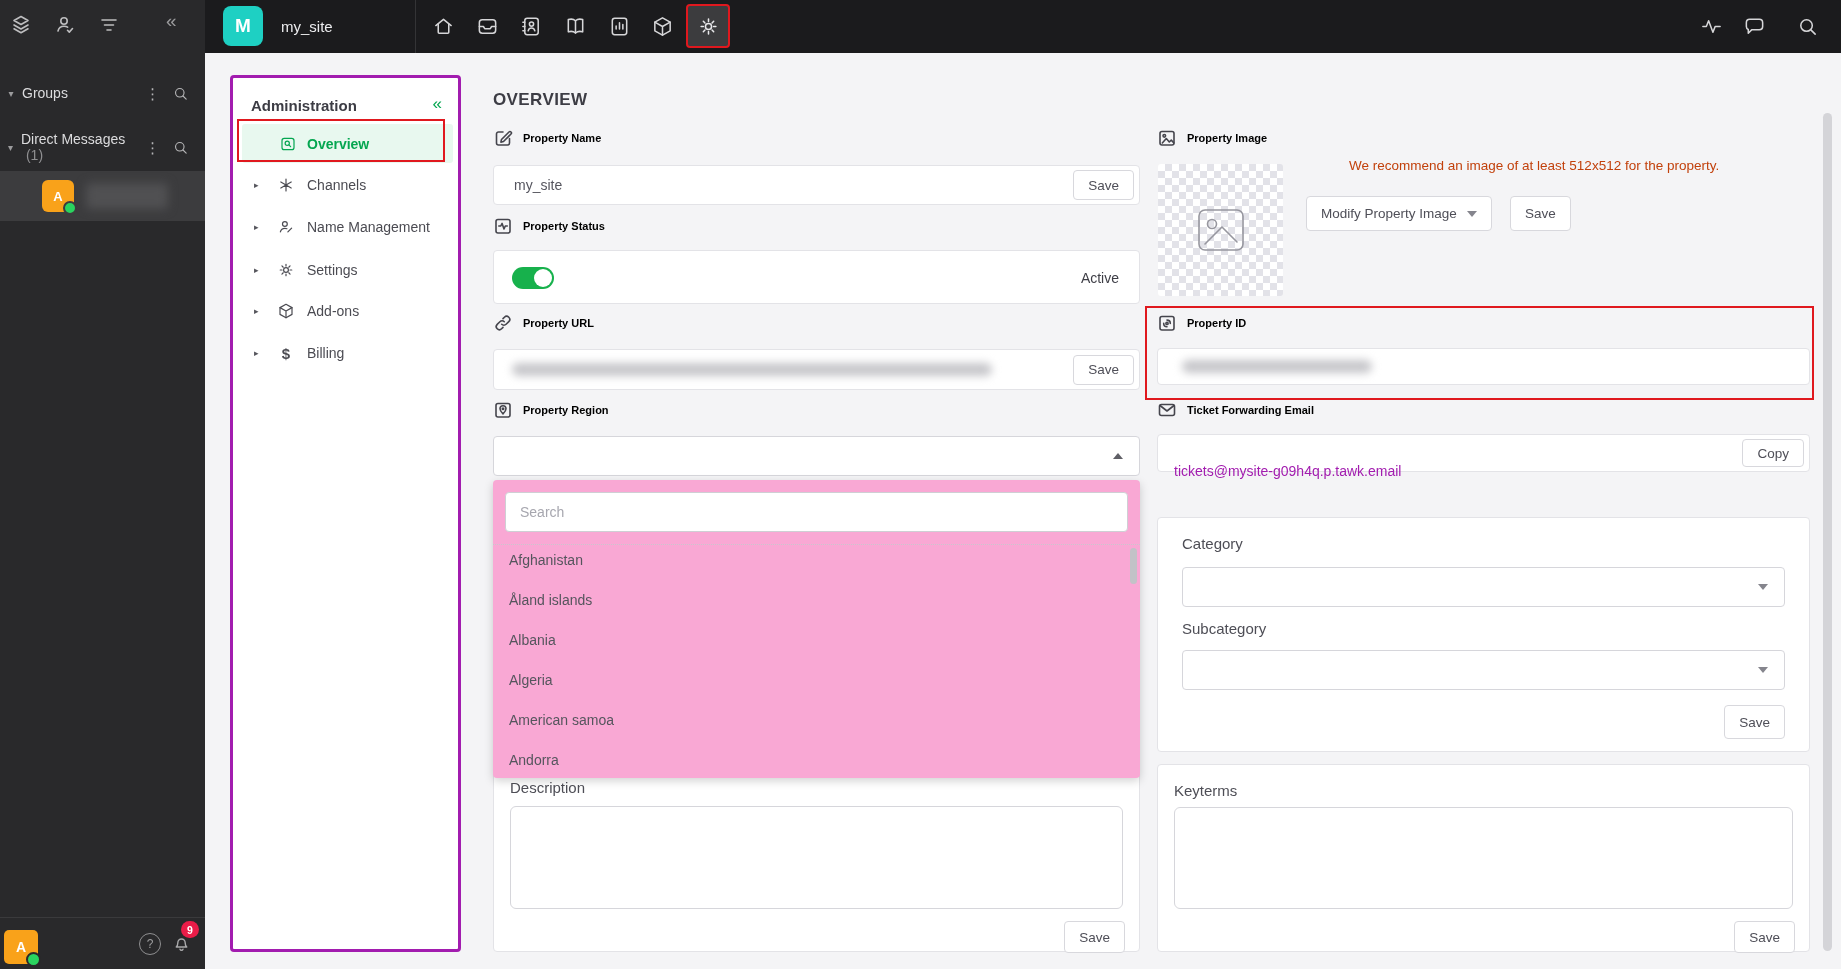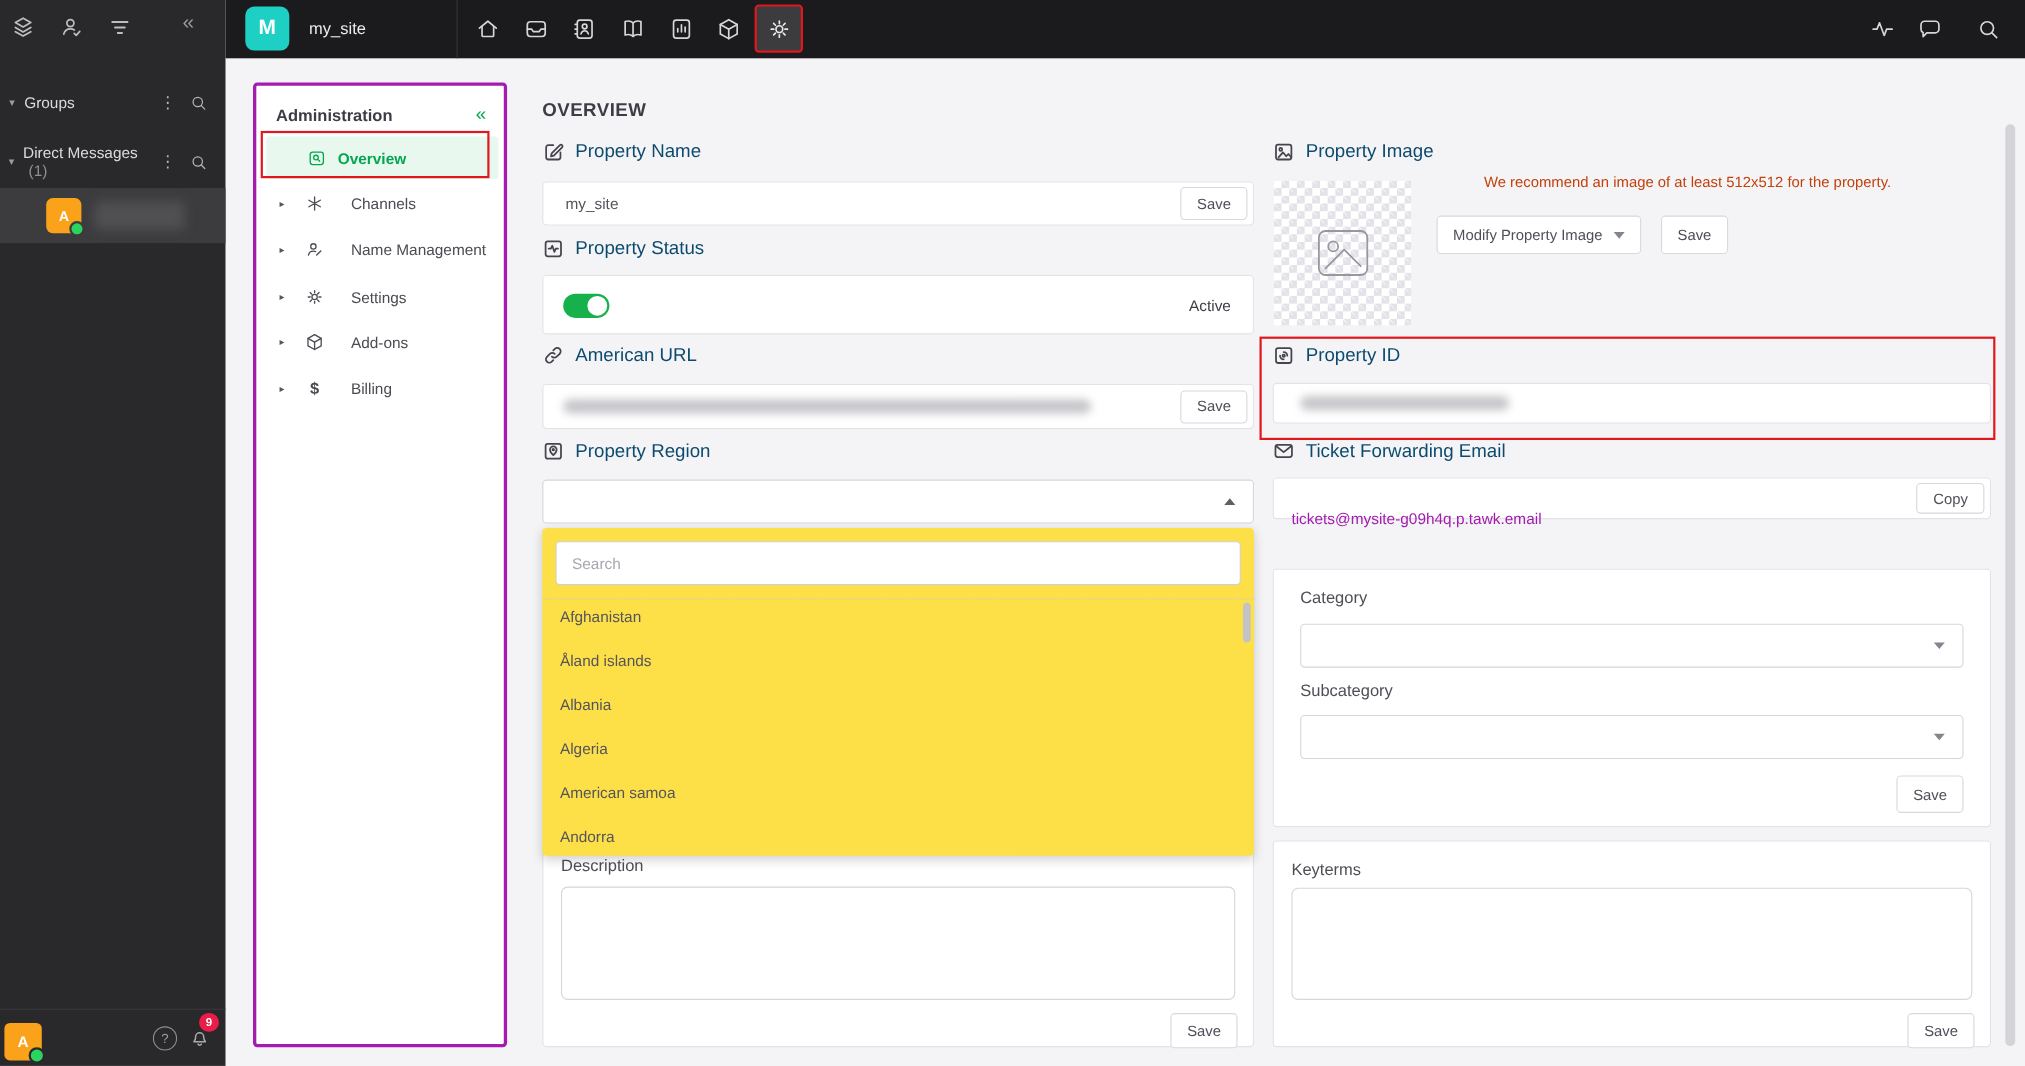--- a/index.html
+++ b/index.html
@@ -50,46 +50,46 @@
                border:3px solid #a21caf;border-radius:4px;box-sizing:border-box;}
   .admin-title{position:absolute;left:18px;top:19px;font-size:15px;font-weight:bold;color:#3c3c44;}
   .admin-collapse{position:absolute;right:16px;top:16px;font-size:17px;color:#04a650;cursor:pointer;}
   .admin-active{position:absolute;left:9px;top:46px;width:211px;height:39px;background:#e8f8ef;border-radius:3px;
                 display:flex;align-items:center;padding-left:37px;box-sizing:border-box;color:#04a650;cursor:pointer;}
   .admin-active .lbl{font-size:14px;font-weight:bold;margin-left:10px;}
   .admin-row{position:absolute;left:0;width:231px;height:24px;display:flex;align-items:center;
              padding-left:21px;box-sizing:border-box;color:#4b4b52;cursor:pointer;}
   .admin-row .car{font-size:9px;color:#55555c;width:14px;}
   .admin-row .ric{width:18px;height:18px;margin-left:9px;color:#4b4b52;}
-  .admin-row .lbl{font-size:14px;margin-left:24px;}
+  .admin-row .lbl{font-size:14px;margin-left:12px;}
   .dollar{font-size:15px;font-weight:bold;width:18px;text-align:center;margin-left:9px;}
 
   .page-title{position:absolute;left:288px;top:37px;font-size:17px;font-weight:bold;color:#3d3d45;letter-spacing:.4px;}
   .sec-head{position:absolute;height:24px;display:flex;align-items:center;gap:10px;}
   .sec-head .hic{width:20px;height:20px;color:#45454d;}
-  .sec-head .hlb{font-size:17px;font-weight:normal;color:#0c4a6e;}
+  .sec-head .hlb{font-size:11px;font-weight:bold;color:#000000;}
 
   .card{position:absolute;background:#fff;border:1px solid #e3e3e7;border-radius:4px;box-sizing:border-box;}
   .in-row{display:flex;align-items:center;}
   .in-text{font-size:14px;color:#55555e;border:none;outline:none;background:transparent;flex:1;
            font-family:"Liberation Sans",sans-serif;}
   .btn{background:#fff;border:1px solid #d8d8dd;border-radius:4px;font-size:13.5px;color:#4f4f58;
        padding:0 14px;height:30px;cursor:pointer;font-family:"Liberation Sans",sans-serif;}
   .blur-bar{background:#c6c6ca;border-radius:7px;filter:blur(4px);}
 
   .toggle{position:absolute;left:18px;top:16px;width:42px;height:22px;border-radius:11px;background:#17b14c;cursor:pointer;}
   .toggle .knob{position:absolute;right:2px;top:2px;width:18px;height:18px;border-radius:50%;background:#fff;}
   .status-text{position:absolute;right:20px;top:0;height:54px;line-height:54px;font-size:14px;color:#3e3e46;}
 
   .caret-up{width:0;height:0;border-left:5px solid transparent;border-right:5px solid transparent;
             border-bottom:6px solid #5f5f66;}
   .caret-dn{width:0;height:0;border-left:5px solid transparent;border-right:5px solid transparent;
             border-top:6px solid #85858d;}
 
-  .dropdown{position:absolute;left:288px;top:427px;width:647px;height:298px;background:#fde047;border-radius:4px;
+  .dropdown{position:absolute;left:288px;top:427px;width:647px;height:298px;background:#f9a8d4;border-radius:4px;
             box-shadow:0 3px 10px rgba(0,0,0,.18);z-index:5;overflow:hidden;}
   .dd-search{position:absolute;left:12px;right:12px;top:12px;height:40px;border:1px solid #cfcfd4;border-radius:4px;
              box-sizing:border-box;padding:0 14px;font-size:14px;color:#55555e;outline:none;
              font-family:"Liberation Sans",sans-serif;width:calc(100% - 24px);}
   .dd-search::placeholder{color:#a7a7af;}
   .dd-sep{position:absolute;left:0;right:0;top:64px;border-top:1px dotted #c8c8cd;}
   .dd-item{position:absolute;left:0;width:100%;height:40px;line-height:40px;padding-left:16px;
            box-sizing:border-box;font-size:14px;color:#55555d;cursor:pointer;}
   .dd-scroll{position:absolute;right:3px;top:68px;width:7px;height:36px;background:#c2c2c7;border-radius:4px;cursor:pointer;}
 
@@ -413,21 +413,21 @@
     <span class="toggle">
         <span class="knob"></span>
       </span>
     <span class="status-text">Active</span>
   </div>
 
   <div class="sec-head" style="left:288px;top:258px">
     <svg class="ic hic" viewBox="0 0 20 20" stroke-width="1.4">
         <use href="#h-link"></use>
       </svg>
-    <span class="hlb">American URL</span>
+    <span class="hlb">Property URL</span>
   </div>
   <div class="card in-row" style="left:288px;top:296px;width:647px;height:41px;padding:0 5px 0 18px;">
     <span class="blur-bar" style="width:480px;height:13px;"></span>
     <span style="flex:1"></span>
     <button class="btn">Save</button>
   </div>
 
   <div class="sec-head" style="left:288px;top:345px">
     <svg class="ic hic" viewBox="0 0 20 20" stroke-width="1.4">
         <use href="#h-pin"></use>

